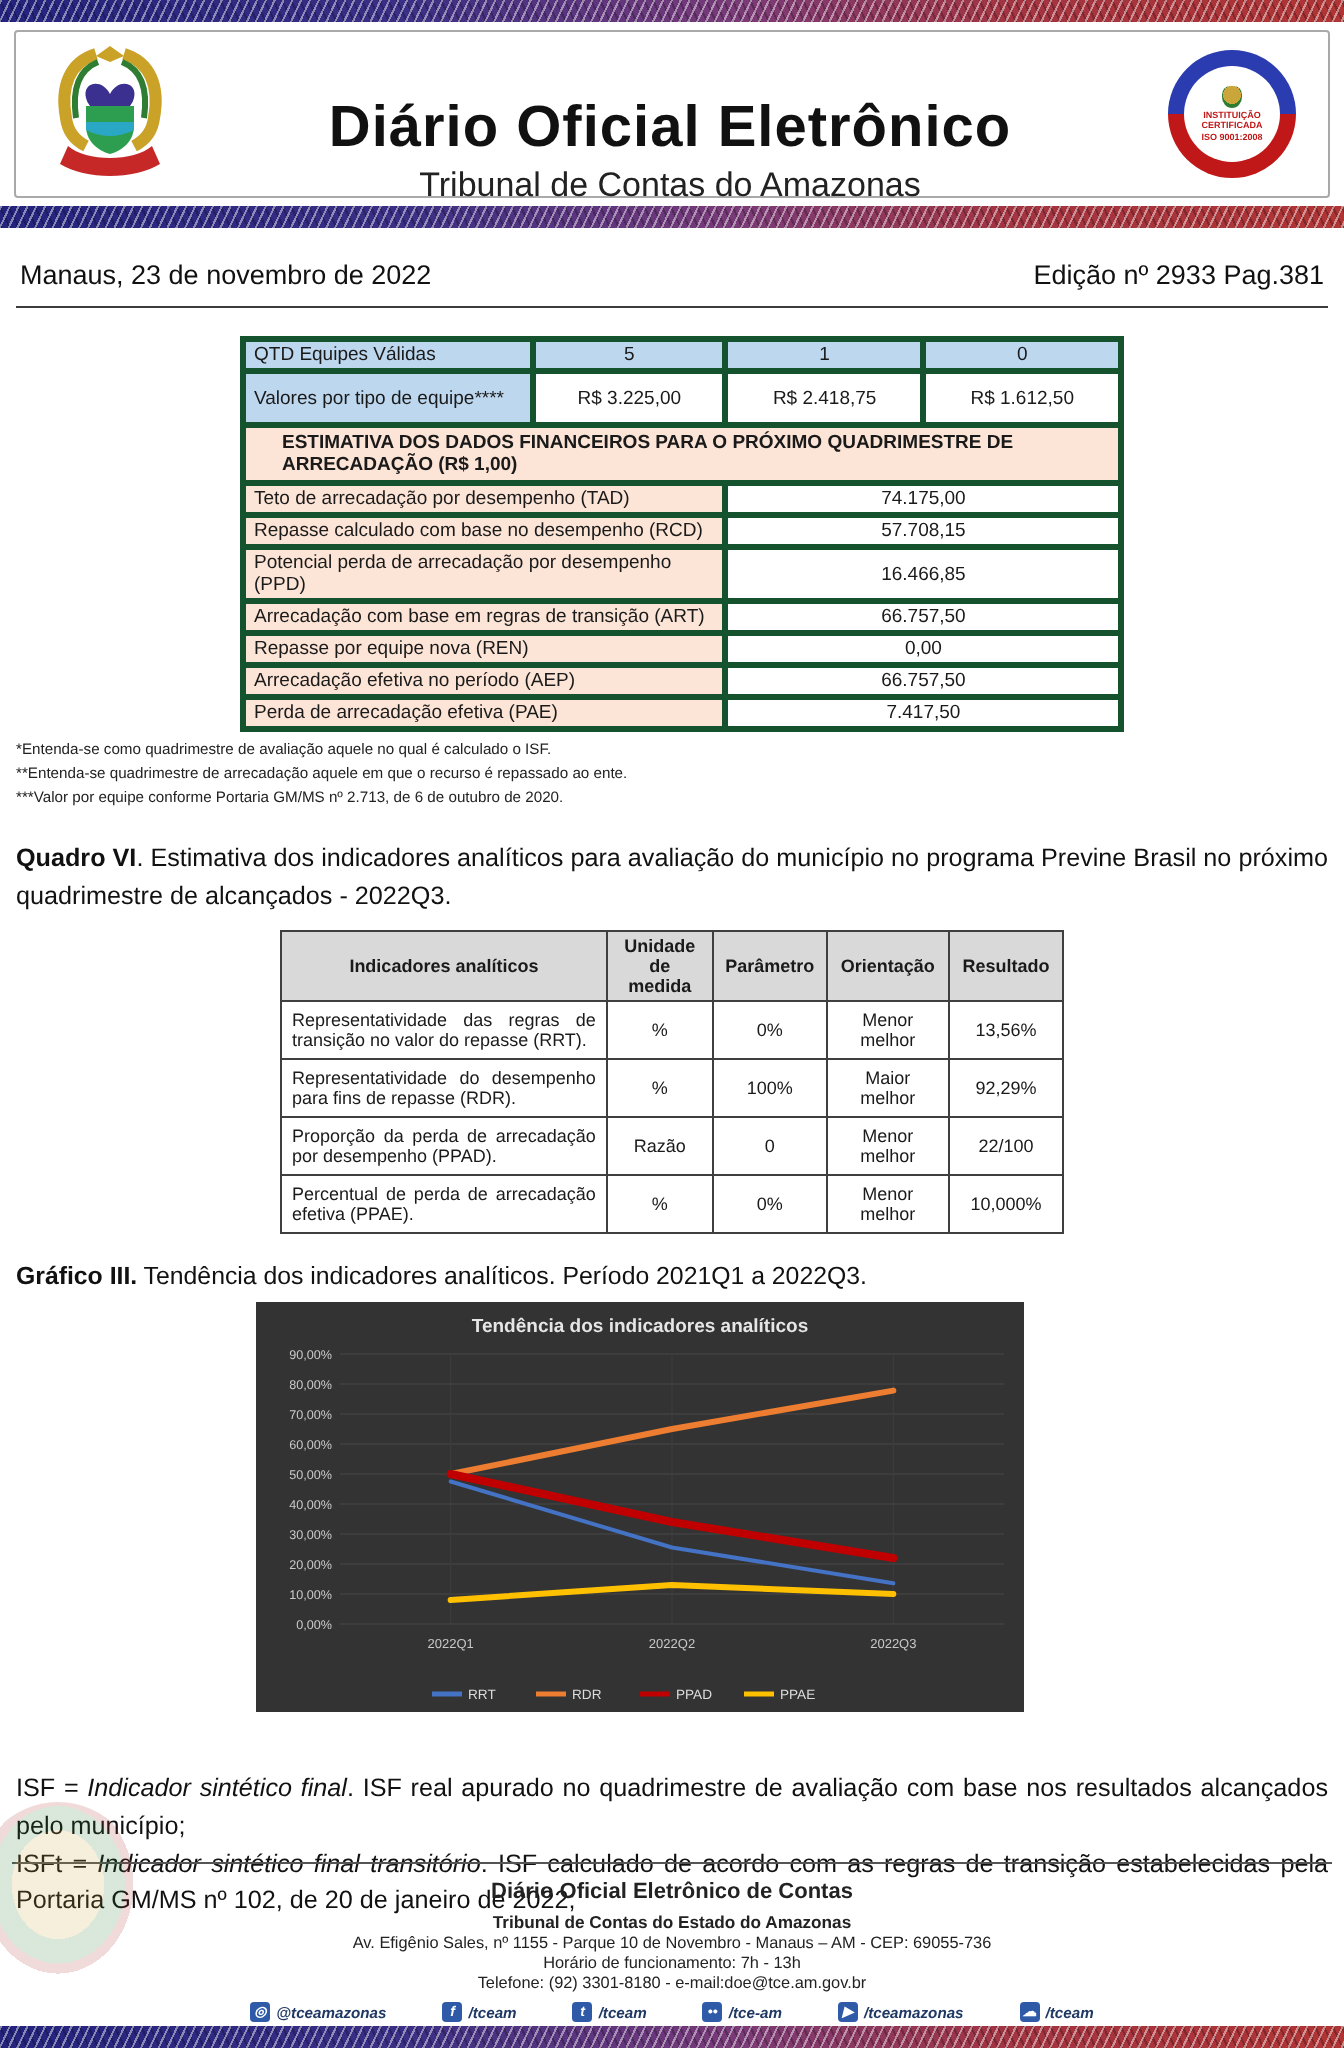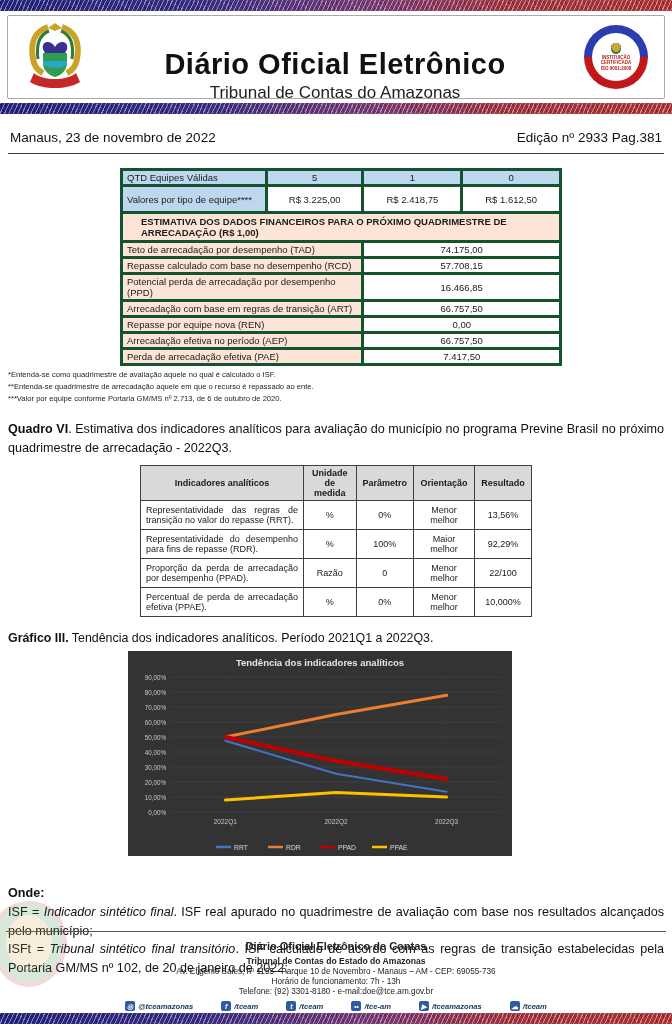--- a/index.html
+++ b/index.html
@@ -174,21 +174,21 @@
 </tbody>
   </table>
 
 <div class="footnotes">
   <div>*Entenda-se como quadrimestre de avaliação aquele no qual é calculado o ISF.</div>
   <div>**Entenda-se quadrimestre de arrecadação aquele em que o recurso é repassado ao ente.</div>
   <div>***Valor por equipe conforme Portaria GM/MS nº 2.713, de 6 de outubro de 2020.</div>
 </div>
 
 <div class="para">
-  <b>Quadro VI</b><span>. Estimativa dos indicadores analíticos para avaliação do município no programa Previne Brasil no próximo quadrimestre de arrecadação - 2022Q3.</span>
+  <b>Quadro VI</b><span>. Estimativa dos indicadores analíticos para avaliação do município no programa Previne Brasil no próximo quadrimestre de alcançados - 2022Q3.</span>
 </div>
 
 <table class="t2">
   <tbody>
       <tr>
     <th style="width:40%">Indicadores analíticos</th>
     <th style="width:13%">Unidade de medida</th>
     <th style="width:14%">Parâmetro</th>
     <th style="width:15%">Orientação</th>
     <th style="width:14%">Resultado</th>
@@ -267,23 +267,22 @@
       <line x1="140" y1="196" x2="155" y2="196" stroke="#ed7d31" stroke-width="2.5"></line>
       <text x="158" y="198.5" fill="#dcdcdc" font-size="6.8" font-family="Liberation Sans, sans-serif">RDR</text>
       <line x1="192" y1="196" x2="207" y2="196" stroke="#c00000" stroke-width="2.5"></line>
       <text x="210" y="198.5" fill="#dcdcdc" font-size="6.8" font-family="Liberation Sans, sans-serif">PPAD</text>
       <line x1="244" y1="196" x2="259" y2="196" stroke="#ffc000" stroke-width="2.5"></line>
       <text x="262" y="198.5" fill="#dcdcdc" font-size="6.8" font-family="Liberation Sans, sans-serif">PPAE</text>
     </svg>
 </div>
 
 <div class="onde">
-  <div class="hd">Onde:</div>
   <div><span>ISF = </span><i>Indicador sintético final</i><span>. ISF real apurado no quadrimestre de avaliação com base nos resultados alcançados pelo município;</span></div>
-  <div><span>ISFt = </span><i>Tribunal sintético final transitório</i><span>. ISF calculado de acordo com as regras de transição estabelecidas pela Portaria GM/MS nº 102, de 20 de janeiro de 2022;</span></div>
+  <div><span>ISFt = </span><i>Indicador sintético final transitório</i><span>. ISF calculado de acordo com as regras de transição estabelecidas pela Portaria GM/MS nº 102, de 20 de janeiro de 2022;</span></div>
 </div>
 
 <div class="footer">
   <div class="footer-rule"></div>
   <div class="watermark"></div>
   <div class="footer-line f1">Diário Oficial Eletrônico de Contas</div>
   <div class="footer-line f2">Tribunal de Contas do Estado do Amazonas</div>
   <div class="footer-line f3">Av. Efigênio Sales, nº 1155 - Parque 10 de Novembro - Manaus – AM - CEP: 69055-736</div>
   <div class="footer-line f3">Horário de funcionamento: 7h - 13h</div>
   <div class="footer-line f3">Telefone: (92) 3301-8180 - e-mail:doe@tce.am.gov.br</div>

